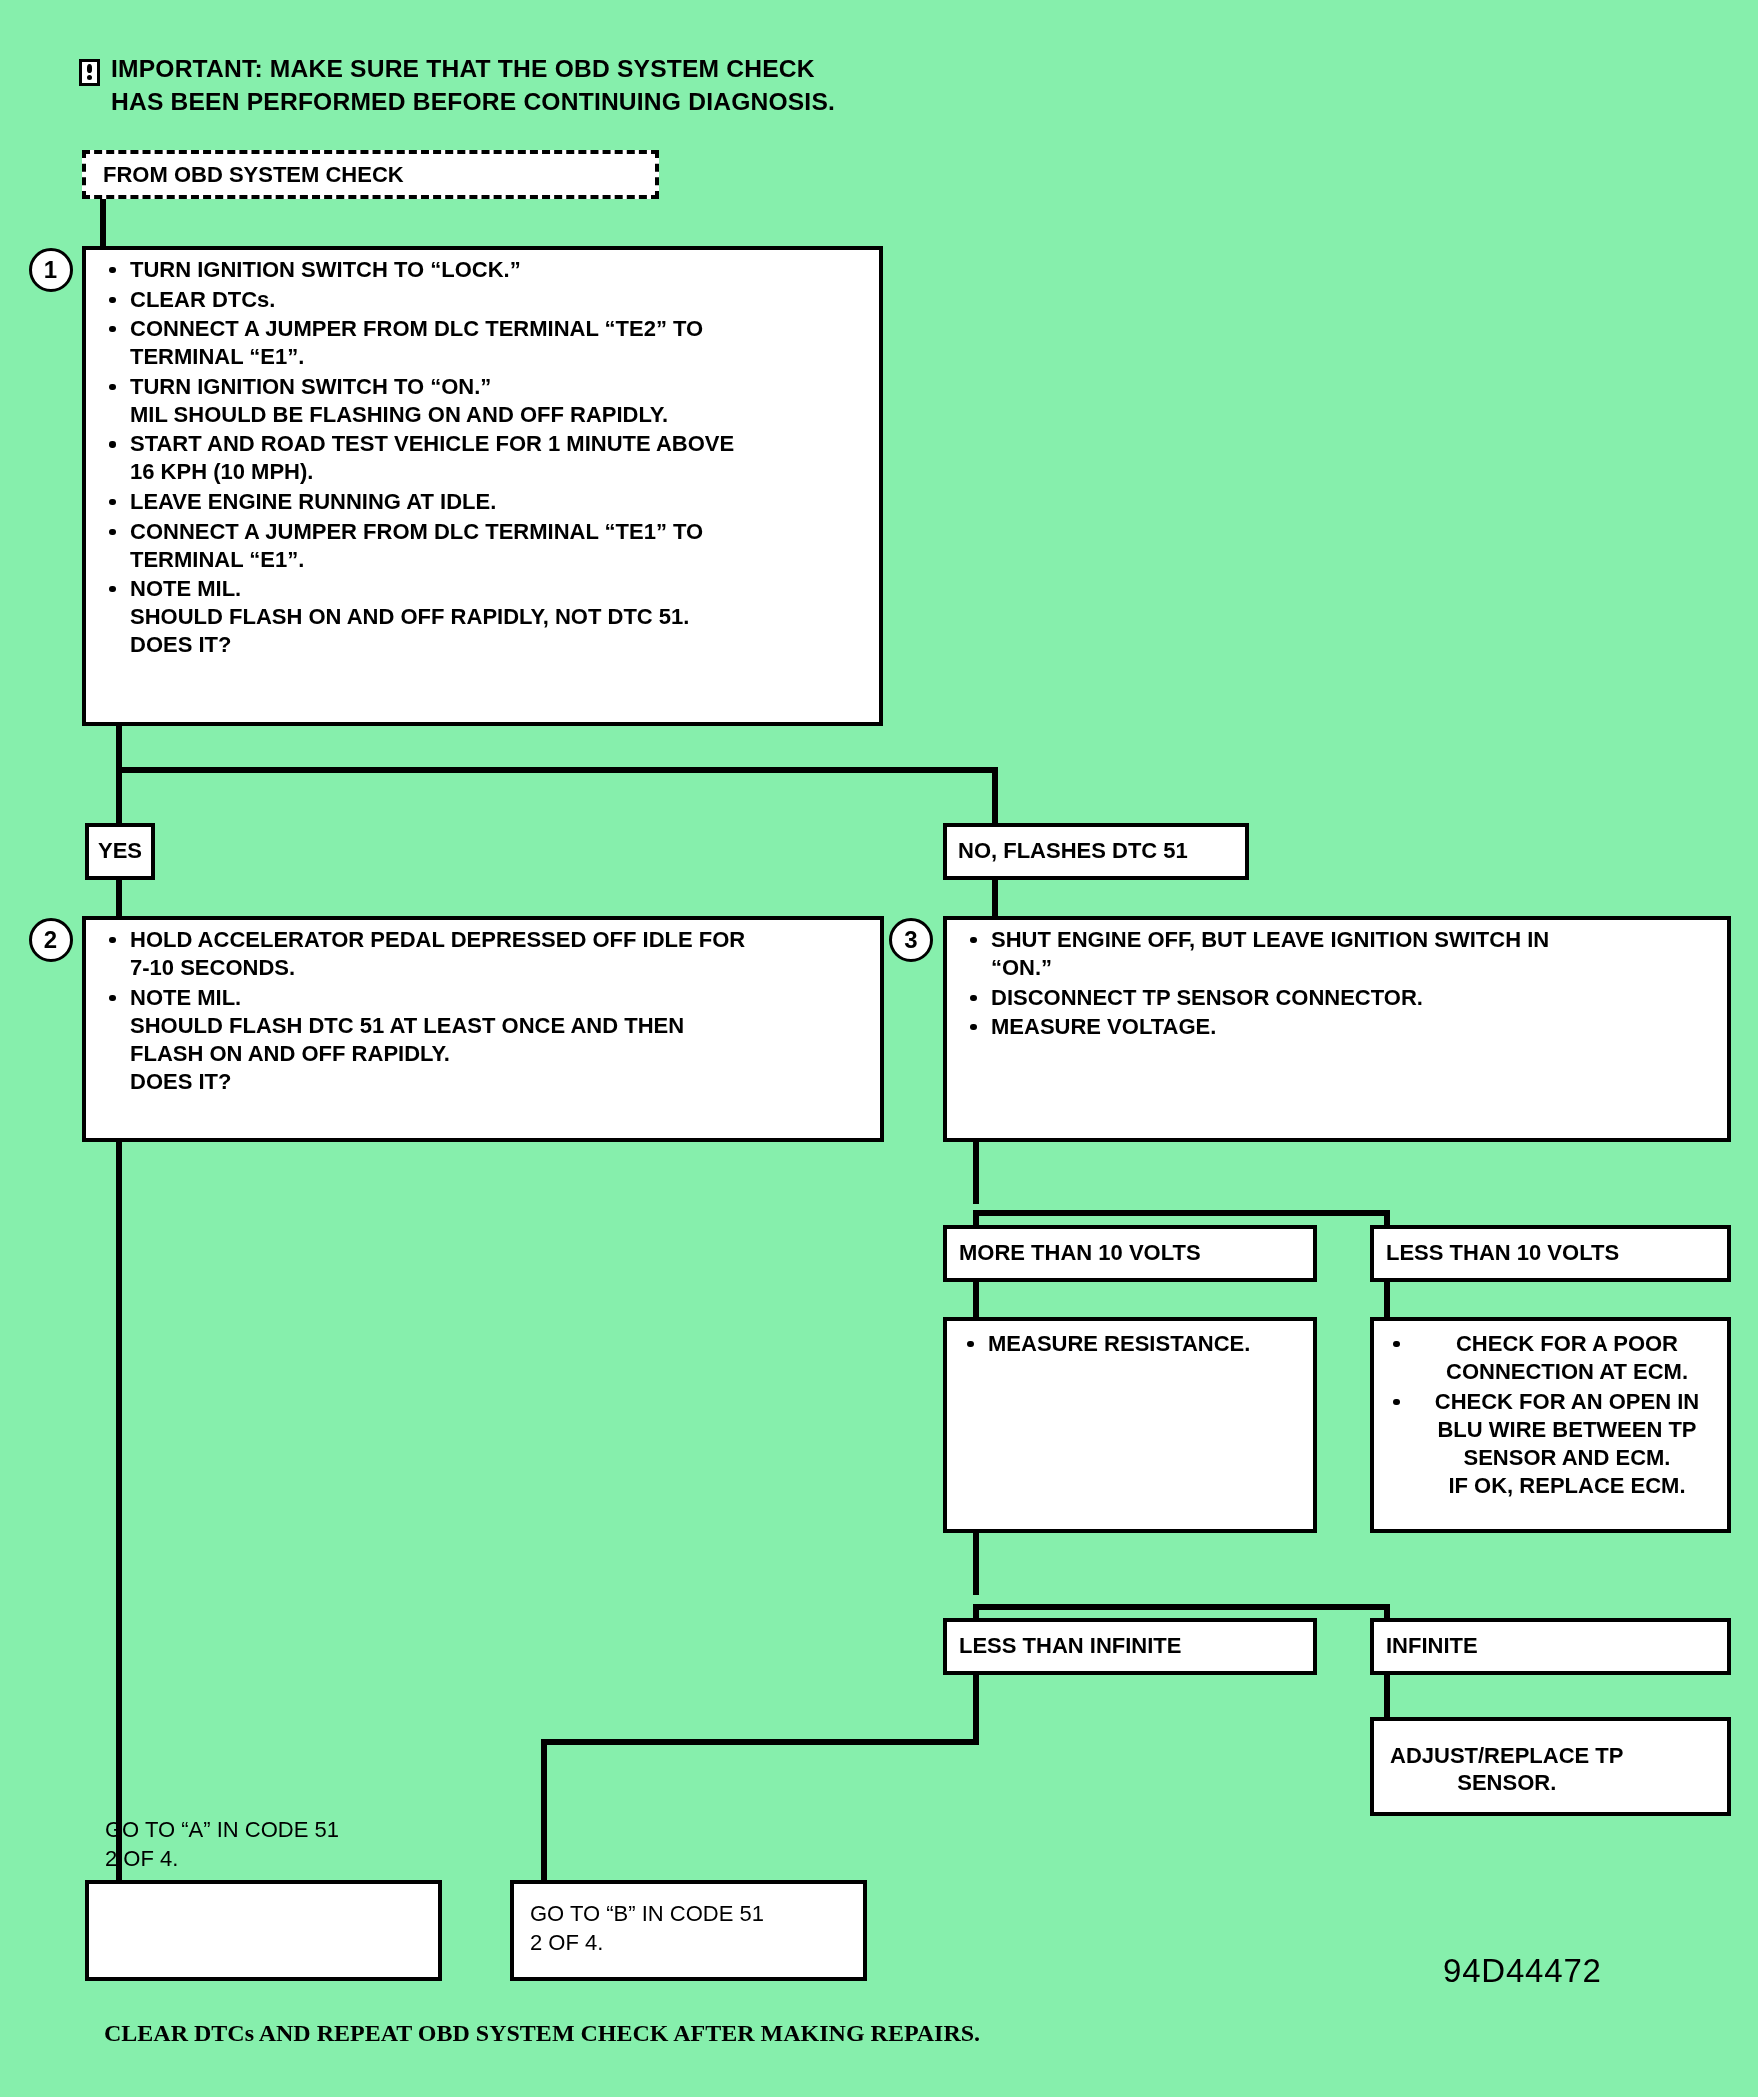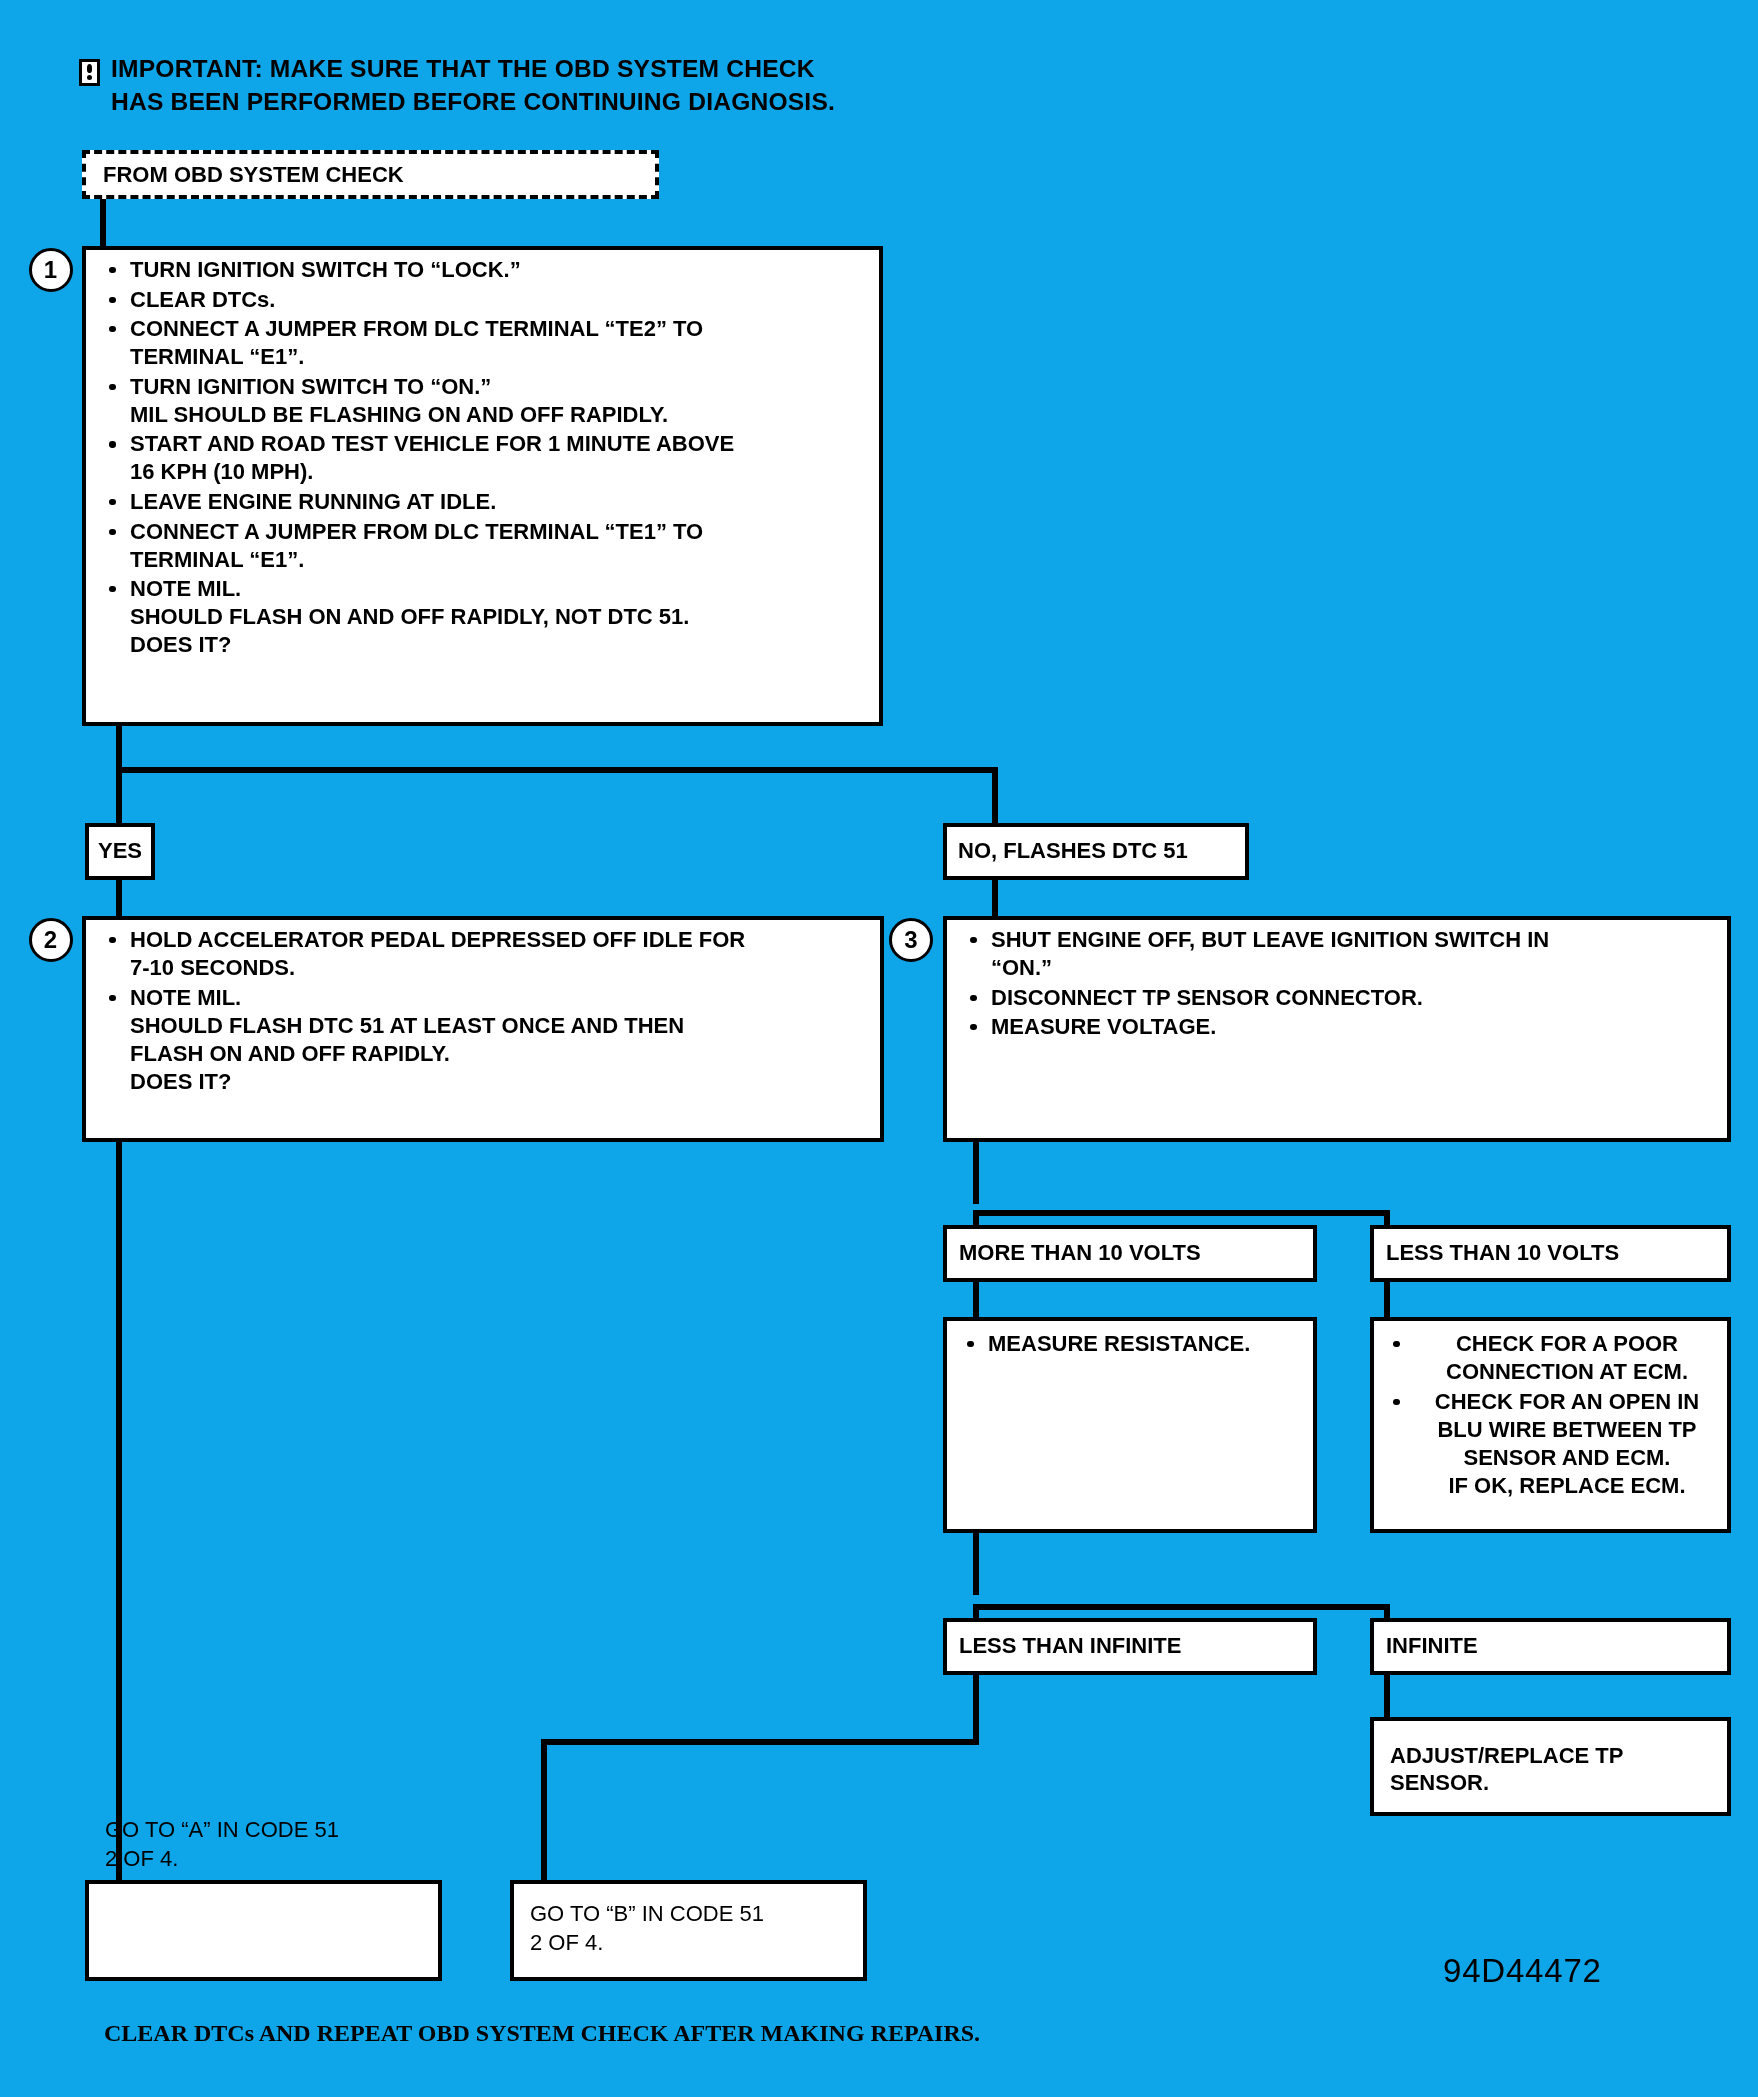--- a/index.html
+++ b/index.html
@@ -7,21 +7,21 @@
     padding: 0;
     background: #ffffff;
   }
   body {
     font-family: "Liberation Sans", sans-serif;
   }
   #page {
     position: relative;
     width: 1758px;
     height: 2097px;
-    background: #0ea5e9;
+    background: #86efac;
     overflow: hidden;
   }
 
   .line-h, .line-v {
     position: absolute;
     background: #000000;
   }
 
   .solid-box {
     position: absolute;
@@ -258,21 +258,21 @@
   <div class="line-v" style="left:973px; top:1604px; width:5.5px; height:44px;"></div>
 
   <div class="solid-box" style="left:943px; top:1618px; width:374px; height:57px;"></div>
   <div class="box-label" style="left:959px; top:1632px;">LESS THAN INFINITE</div>
 
   <div class="solid-box" style="left:1370px; top:1618px; width:361px; height:57px;"></div>
   <div class="box-label" style="left:1386px; top:1632px;">INFINITE</div>
 
   <div class="line-v" style="left:1384px; top:1673px; width:5.5px; height:49px;"></div>
   <div class="solid-box" style="left:1370px; top:1717px; width:361px; height:99px;"></div>
-  <div class="box-label" style="left:1390px; top:1742px;">ADJUST/REPLACE TP
+  <div class="box-label" style="left:1390px; top:1742px;text-align:center;">ADJUST/REPLACE TP
 SENSOR.</div>
 
   <div class="line-v" style="left:973px; top:1673px; width:5.5px; height:71px;"></div>
   <div class="line-h" style="left:541px; top:1739px; width:438px; height:5.5px;"></div>
   <div class="line-v" style="left:541px; top:1739px; width:5.5px; height:146px;"></div>
 
   <div class="solid-box" style="left:85px; top:1880px; width:357px; height:101px;"></div>
   <div class="plain-label" style="left:105px; top:1816px;">GO TO “A” IN CODE 51
 2 OF 4.</div>
 

